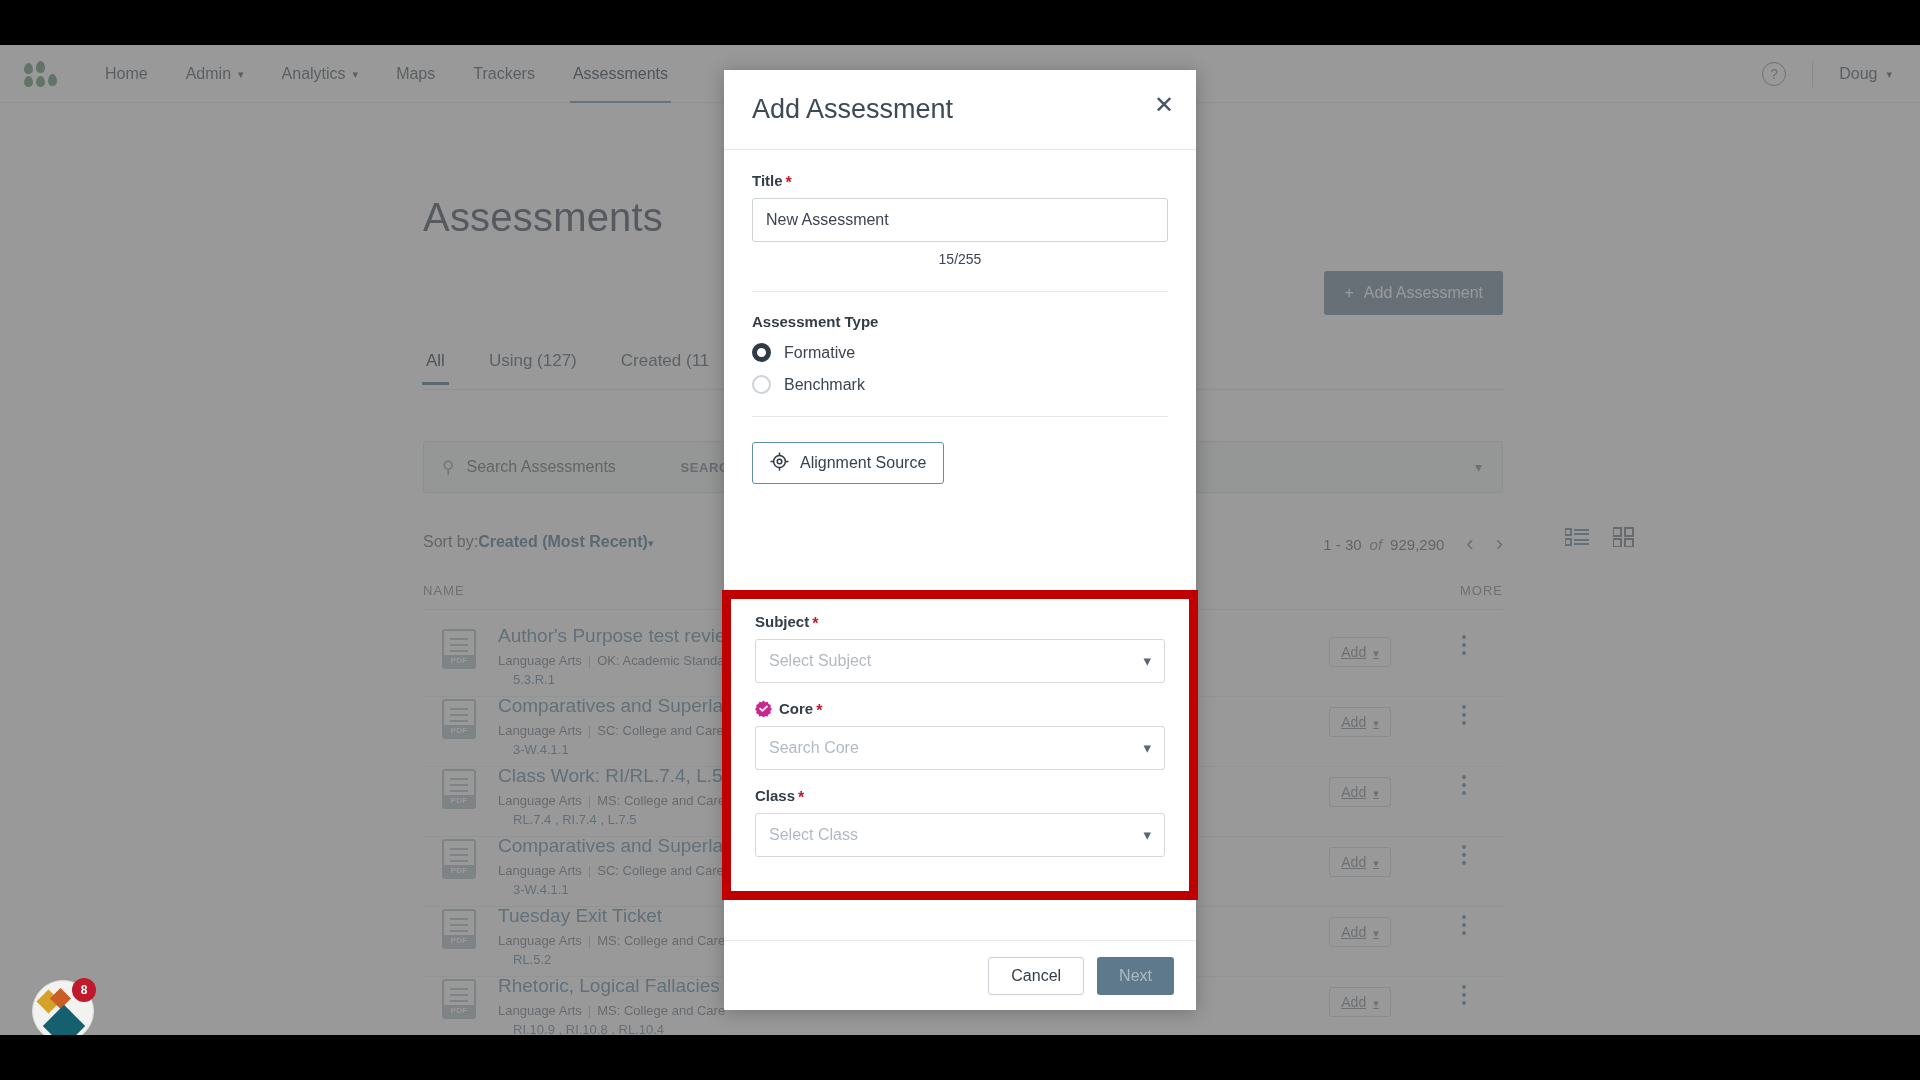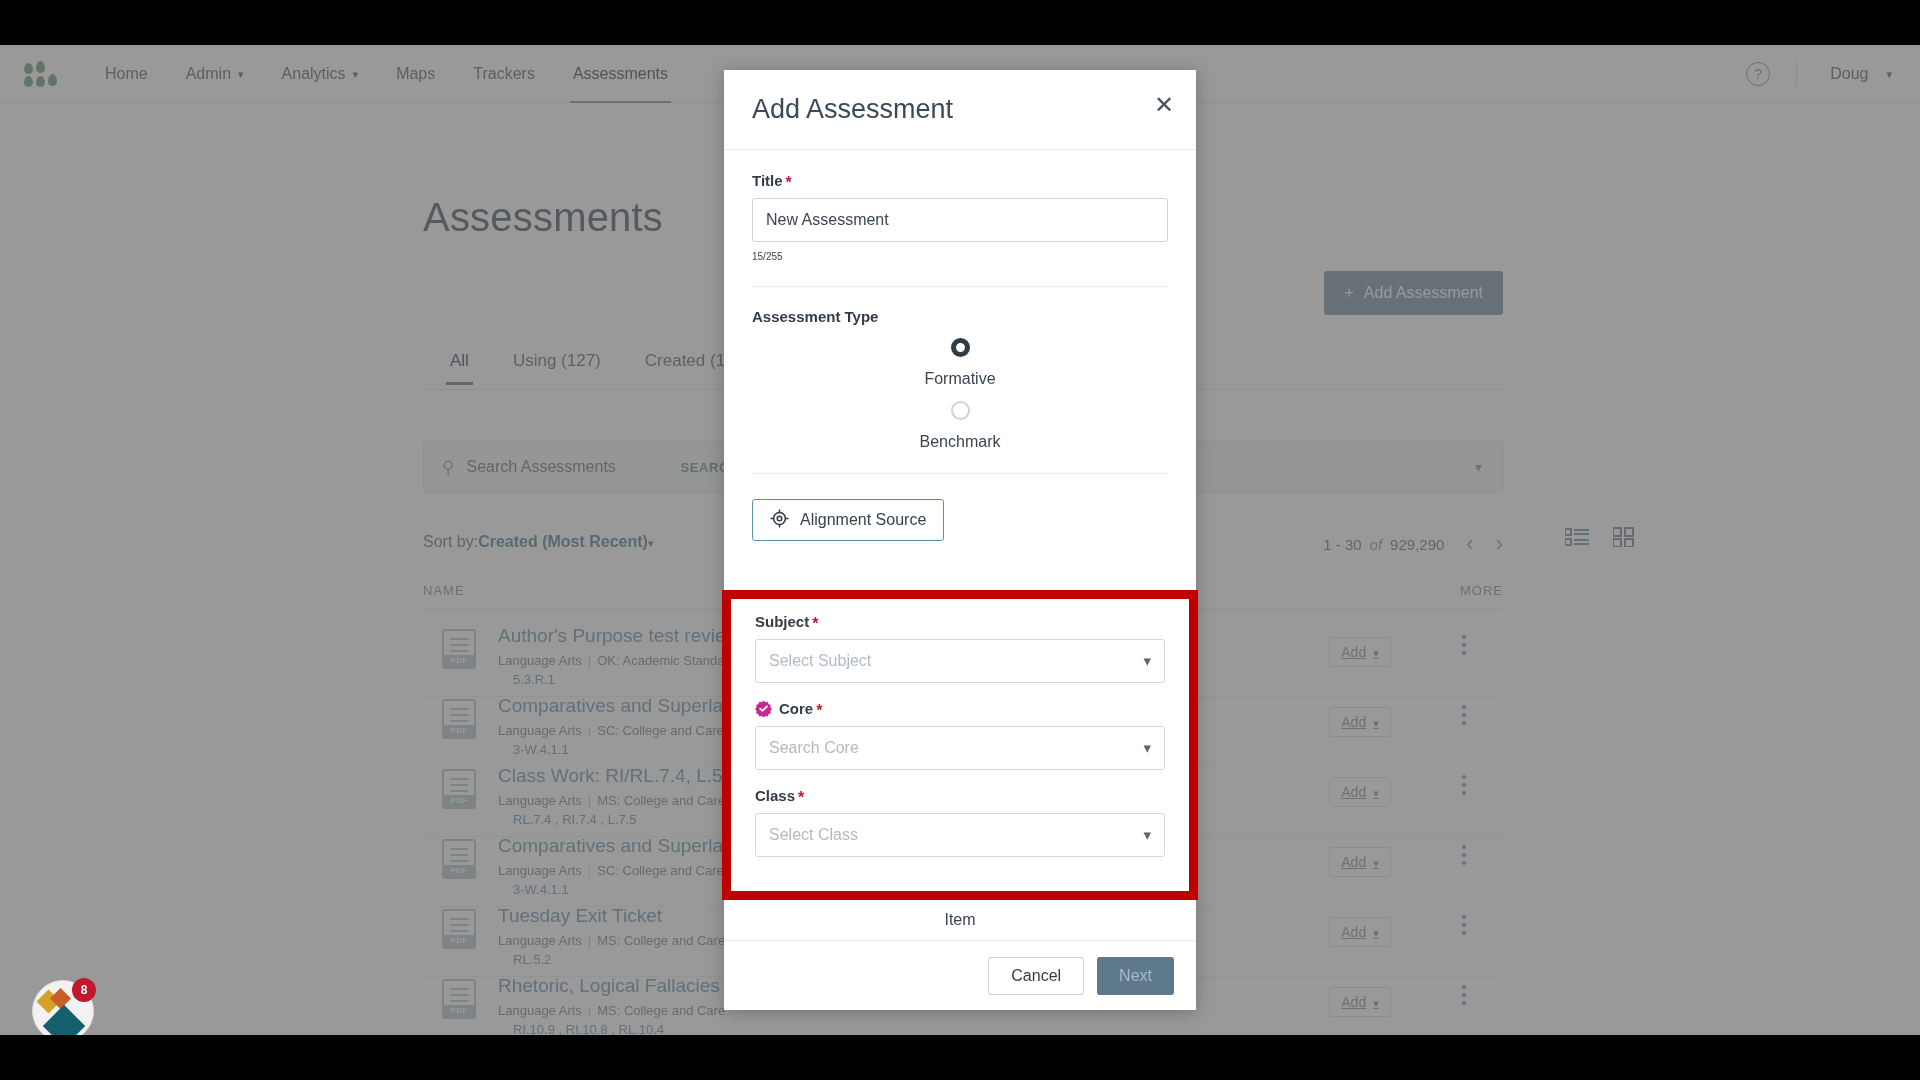--- a/index.html
+++ b/index.html
@@ -80,33 +80,33 @@
     margin-left: auto; display: flex; align-items: center;
     padding-right: 28px; gap: 0;
   }
   .helpicon {
     width: 24px; height: 24px; border-radius: 50%;
     border: 1.6px solid #8b959c; color: #8b959c;
     font-size: 14px; display: flex; align-items: center; justify-content: center;
     margin-right: 26px;
   }
   .navdivider { width:1px; height:26px; background:#d7dbde; margin-right:26px; }
-  .userbtn { display:flex; align-items:center; gap:18px; font-size:16px; color:#5b6670;margin-left:7px; }
+  .userbtn { display:flex; align-items:center; gap:9px; font-size:16px; color:#5b6670; }
 
   
   .page { position:absolute; left:0; top:58px; width:1920px; height:932px; background:#fff; }
   .page-inner { position:relative; width:1920px; }
 
   h1.page-title {
     position: absolute; left: 423px; top: 92px;
     font-size: 40px; font-weight: 400; color: #4b5a66;
     letter-spacing: .2px;
   }
 
-  .tabs { position:absolute; left:440px; top:248px; display:flex; gap:0; }
+  .tabs { position:absolute; left:416px; top:248px; display:flex; gap:0; }
   .tab {
     font-size: 17px; color:#5e6d78; padding: 0 22px 14px 22px;
     position: relative; white-space: nowrap;
   }
   .tab:first-child { padding-left: 10px; }
   .tab.active { color:#3e4e5a; }
   .tab.active::after {
     content:""; position:absolute; left:6px; right:18px; bottom:0; height:3px;
     background:#5b7f96;
   }
@@ -216,24 +216,24 @@
     font-size:15px; font-weight:700; color:#333d47;
     display:flex; align-items:center; gap:3px;
   }
   .req { color:#c0192b; font-size:16px; line-height:1; transform:translateY(2px); }
   .txtinput {
     margin-top:9px; width:100%; height:44px;
     border:1px solid #ced4d8; border-radius:3px;
     padding:0 13px; font-size:16px; color:#3b4450;
     font-family:"Liberation Sans", sans-serif; outline:none; background:#fff;
   }
-  .counter { font-size:10px; color:#3b4450; margin-top:9px; }
+  .counter { font-size:14px; color:#3b4450; margin-top:9px;text-align:center; }
   .hr { height:1px; background:#e6e9eb; margin:21px 0; }
 
-  .radio-row { display:flex; align-items:center; gap:13px; margin-top:13px;flex-direction:column; }
+  .radio-row { display:flex; align-items:center; gap:13px; margin-top:13px; }
   .radio {
     width:19px; height:19px; border-radius:50%;
     border:2px solid #cdd3d8; flex:none; position:relative; background:#fff;
   }
   .radio.on { border:5px solid #2f3c47; }
   .radio-lbl { font-size:16px; color:#3b4450; }
 
   .align-btn {
     margin-top:4px; height:42px; display:inline-flex; align-items:center; gap:11px;
     padding:0 17px; border:1px solid #5f8fa6; border-radius:3px;

